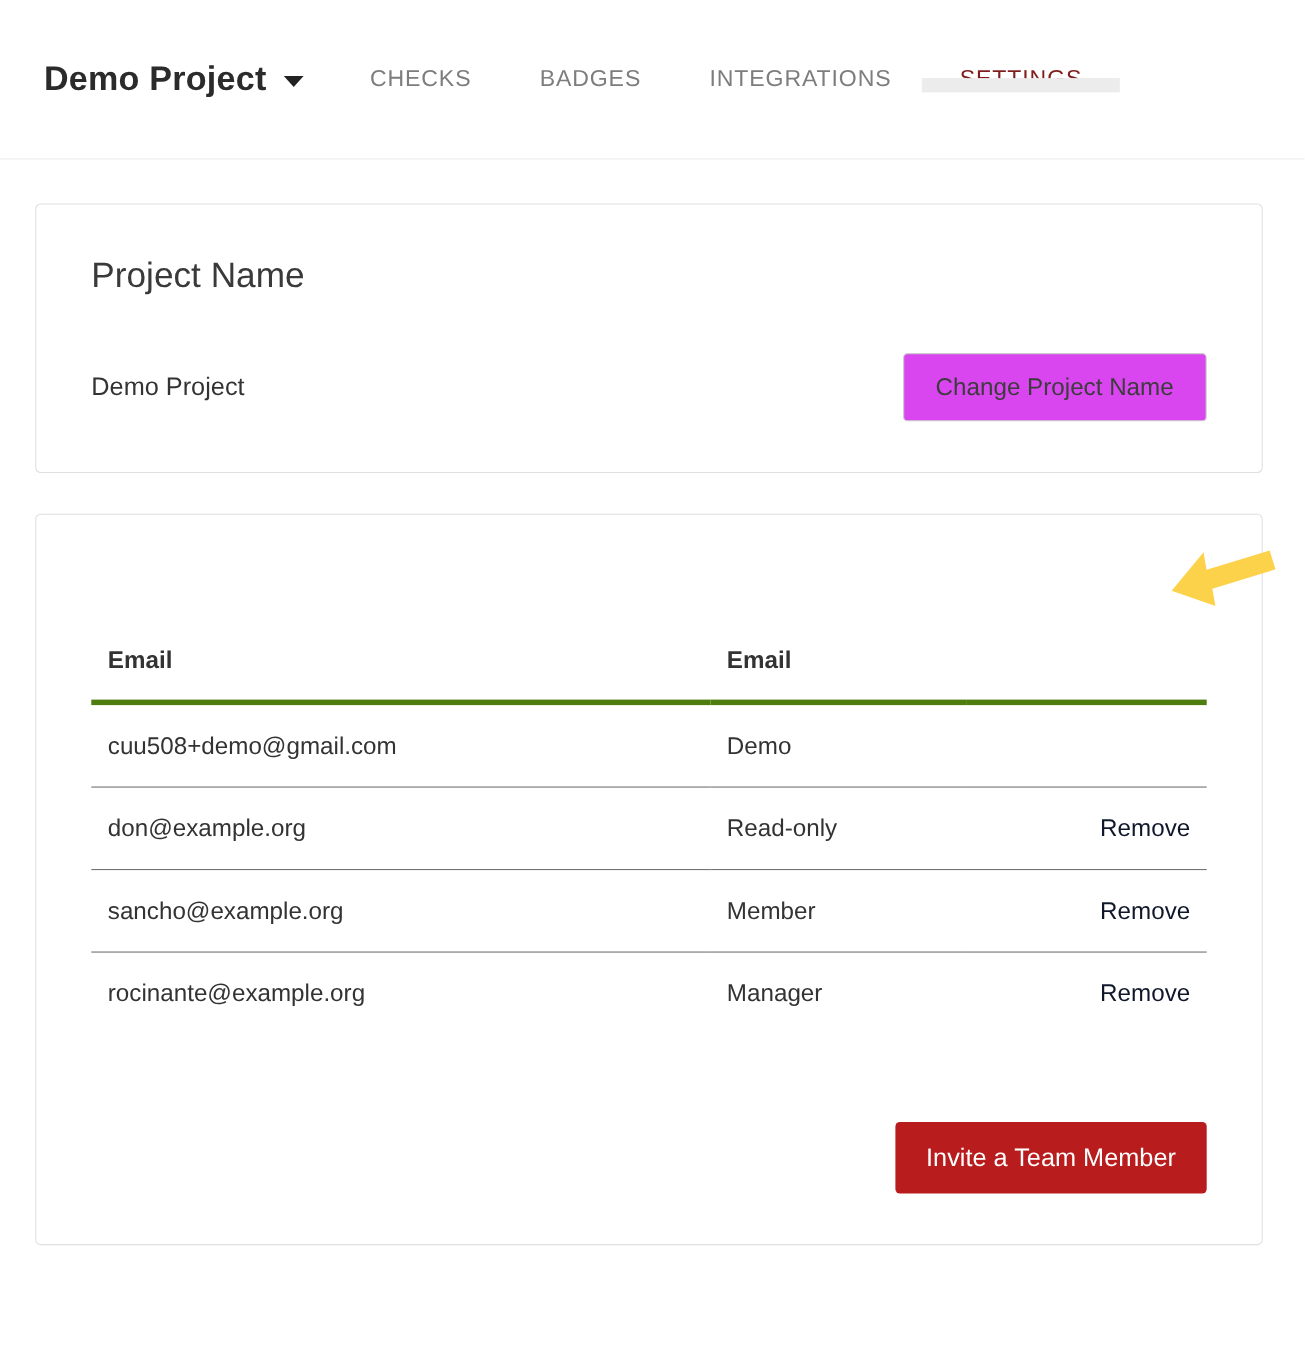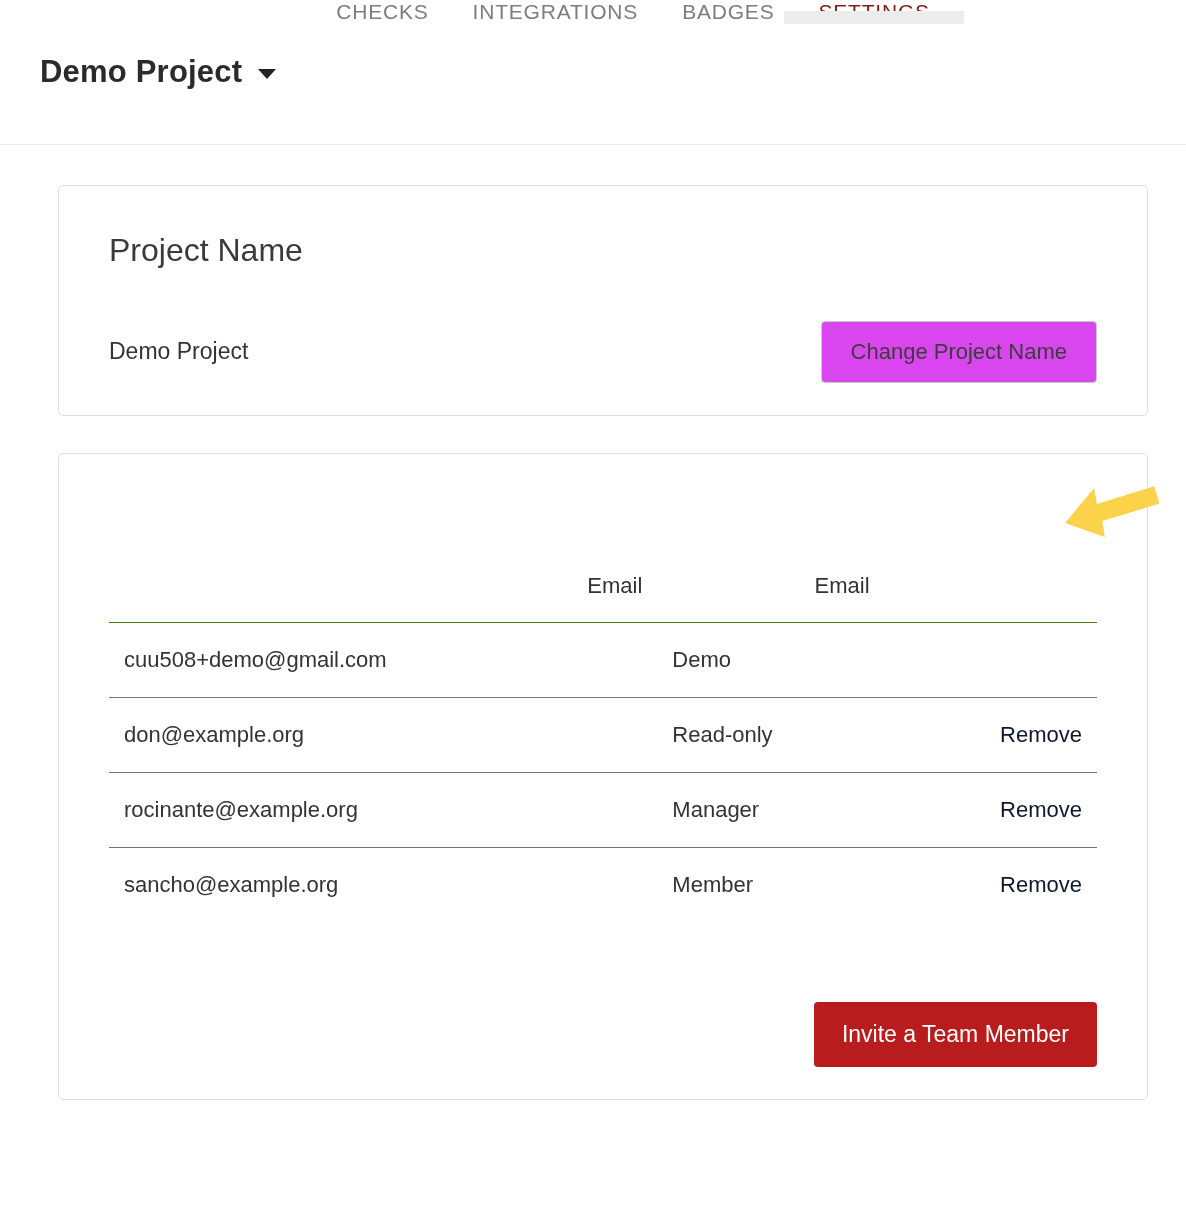--- a/index.html
+++ b/index.html
@@ -39,23 +39,23 @@
     height: 0;
     border-left: 9px solid transparent;
     border-right: 9px solid transparent;
     border-top: 10px solid #222222;
     margin-left: 16px;
     margin-top: 4px;
   }
   .nav-tabs {
     display: flex;
     align-self: stretch;
-    align-items: flex-start;
+    align-items: center;
     margin-left: 58px;
-    gap: 40px;
+    gap: 58px;
   }
   .tab {
     display: flex;
     align-items: center;
     font-size: 21px;
     letter-spacing: 0.8px;
     color: #7d7d7d;
     position: relative;
     cursor: pointer;
     padding: 0 2px;
@@ -70,22 +70,22 @@
     height: 13px;
     background: #ececec;
   }
 
   
   .main { padding-top: 40px; }
   .card {
     background: #ffffff;
     border: 1px solid #e0e0e0;
     border-radius: 5px;
-    margin: 0 38px 37px 58px;
-    padding: 46px 50px 32px 50px;
+    margin: 0 38px 37px 32px;
+    padding: 46px 50px 46px 50px;
     position: relative;
   }
   .card-title {
     font-size: 32px;
     font-weight: 400;
     color: #3a3a3a;
     line-height: 1.15;
     margin: 0;
   }
 
@@ -110,24 +110,24 @@
 
   
   .team-table {
     width: 100%;
     border-collapse: collapse;
     margin-top: 50px;
     font-size: 22px;
     color: #333333;
   }
   .team-table th {
-    text-align: right;
-    font-weight: 400;
+    text-align: left;
+    font-weight: 700;
     padding: 23px 15px;
-    border-bottom: 1px solid #4d7c0f;
+    border-bottom: 5px solid #4d7c0f;
   }
   .team-table td {
     padding: 24px 15px;
     border-bottom: 1px solid #737373;
   }
   .team-table tr:last-child td { border-bottom: none; }
   .col-email { width: 55.5%; }
   .col-role  { width: 23%; }
   .col-action{ width: 21.5%; }
   .cell-action { text-align: right; }
@@ -166,22 +166,22 @@
 </head>
 <body>
 
 <header class="topbar">
   <div class="brand">
     <span class="brand-label">Demo Project</span>
     <span class="caret-down"></span>
   </div>
   <nav class="nav-tabs">
     <span class="tab">CHECKS</span>
+    <span class="tab">BADGES</span>
     <span class="tab">INTEGRATIONS</span>
-    <span class="tab">BADGES</span>
     <span class="tab active">SETTINGS</span>
   </nav>
 </header>
 
 <main class="main">
 
   <section class="card">
     <h1 class="card-title">Project Name</h1>
     <div class="name-row">
       <span class="current-name">Demo Project</span>
@@ -216,33 +216,33 @@
           <td class="cell-action"></td>
         </tr>
         <tr>
           <td>don@example.org</td>
           <td>Read-only</td>
           <td class="cell-action">
             <a class="remove-link" href="#">Remove</a>
           </td>
         </tr>
         <tr>
+          <td>sancho@example.org</td>
+          <td>Member</td>
+          <td class="cell-action">
+            <a class="remove-link" href="#">Remove</a>
+          </td>
+        </tr>
+        <tr>
           <td>rocinante@example.org</td>
           <td>Manager</td>
           <td class="cell-action">
             <a class="remove-link" href="#">Remove</a>
           </td>
         </tr>
-        <tr>
-          <td>sancho@example.org</td>
-          <td>Member</td>
-          <td class="cell-action">
-            <a class="remove-link" href="#">Remove</a>
-          </td>
-        </tr>
       </tbody>
     </table>
 
     <div class="invite-row">
       <button class="btn-primary">Invite a Team Member</button>
     </div>
   </section>
 
 </main>
 

